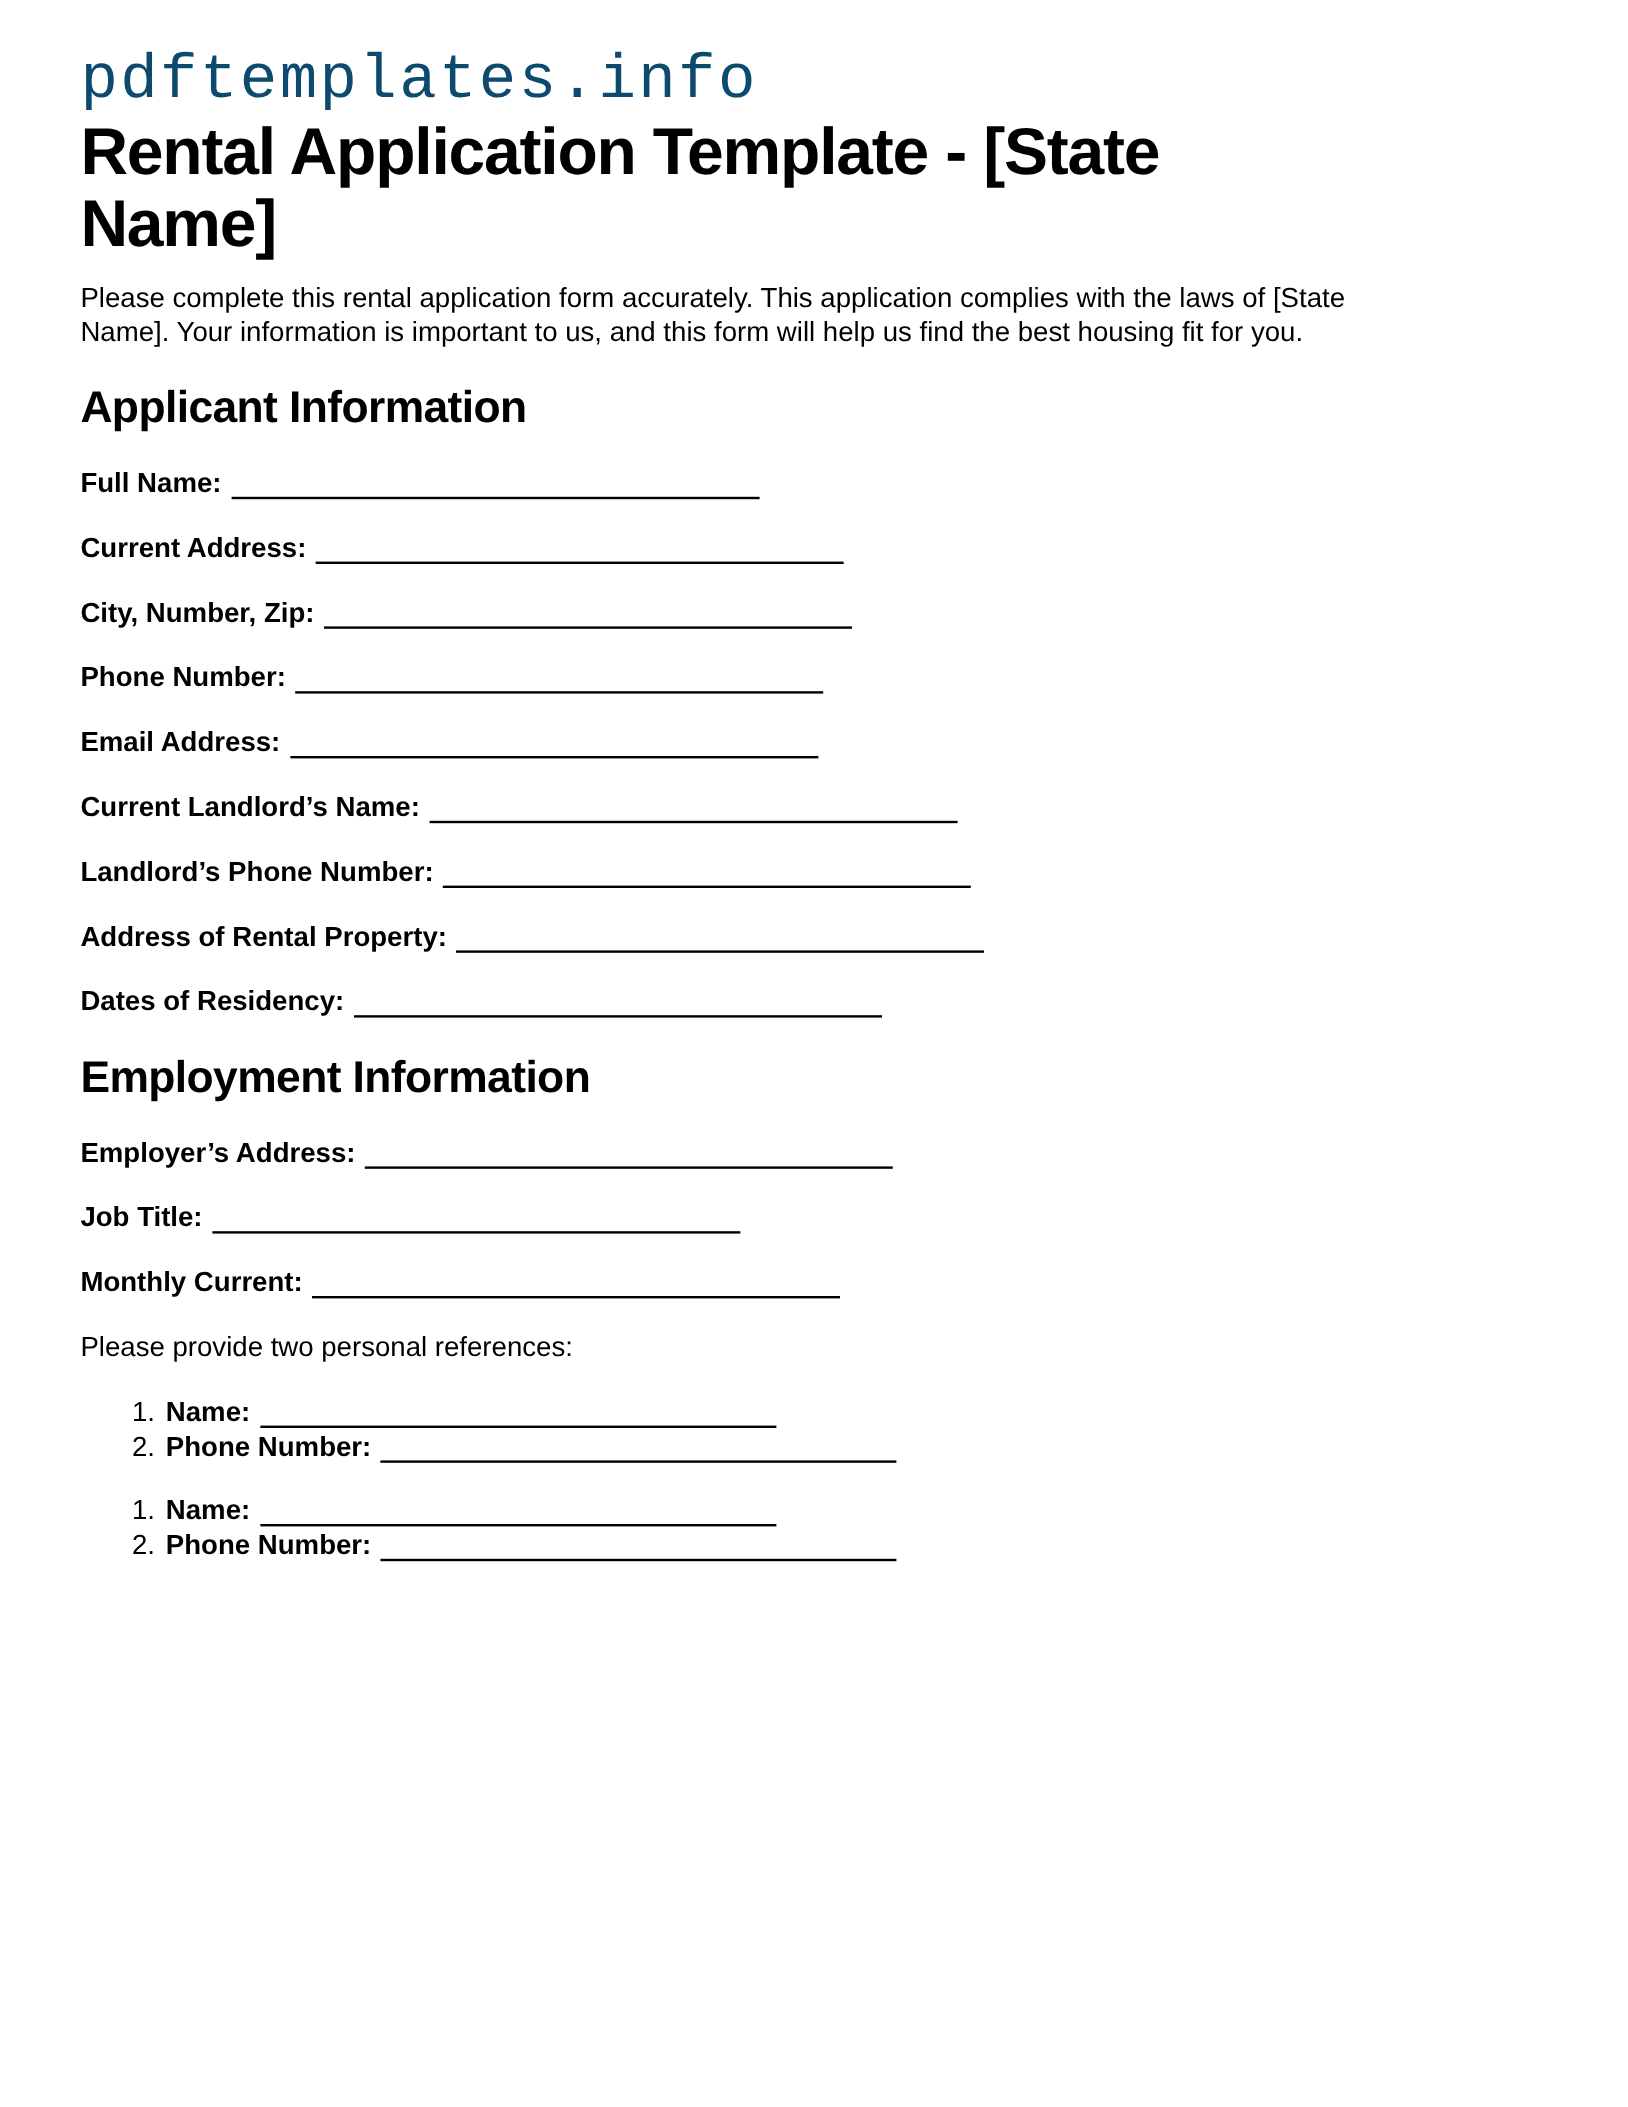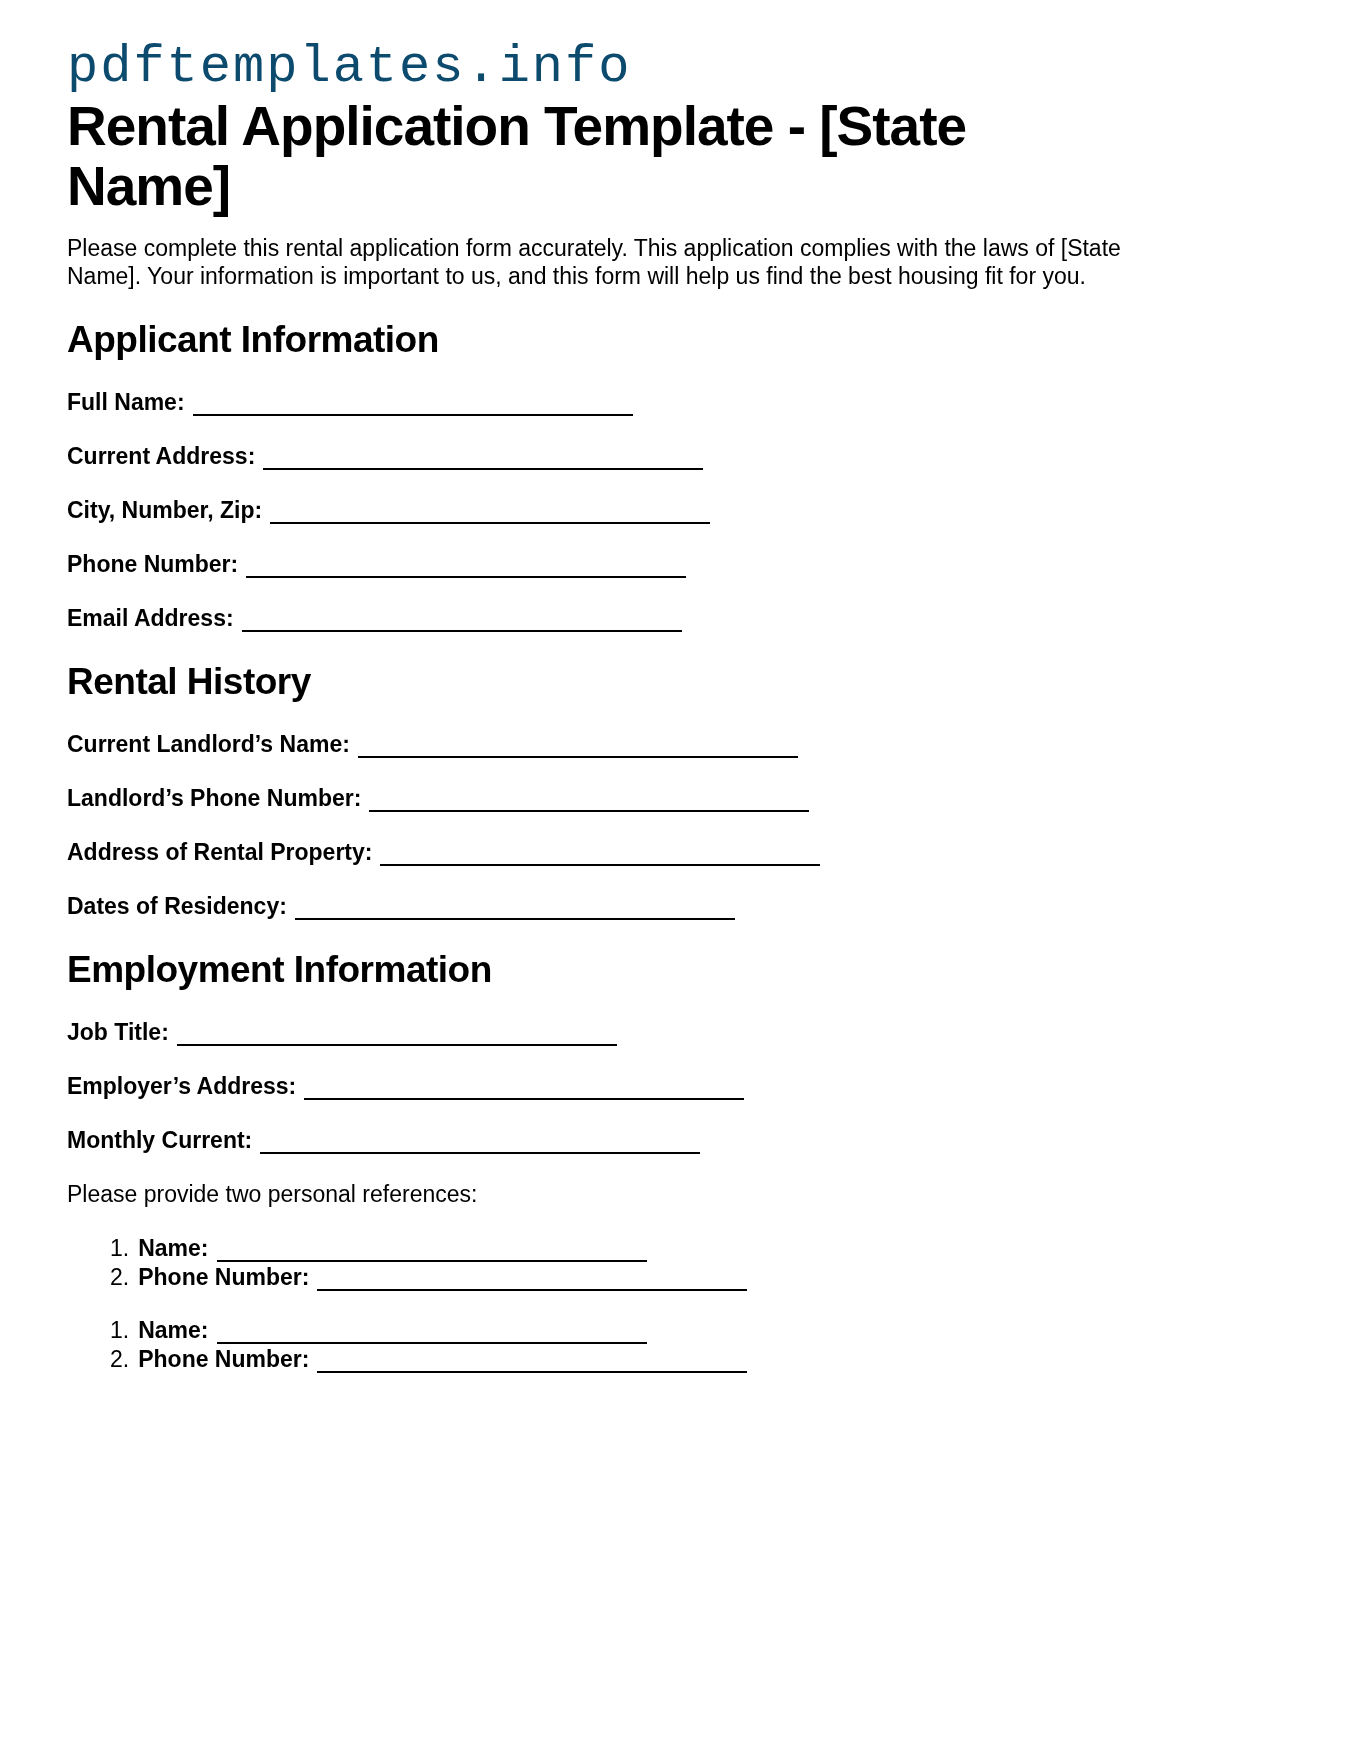--- a/index.html
+++ b/index.html
@@ -107,42 +107,41 @@
   <p class="field">
     <strong>City, Number, Zip:</strong><span class="blank"></span>
   </p>
   <p class="field">
     <strong>Phone Number:</strong><span class="blank"></span>
   </p>
   <p class="field">
     <strong>Email Address:</strong><span class="blank"></span>
   </p>
 
-  <h2 class="section-heading">Rental History</h2>
 
   <p class="field">
     <strong>Current Landlord’s Name:</strong><span class="blank"></span>
   </p>
   <p class="field">
     <strong>Landlord’s Phone Number:</strong><span class="blank"></span>
   </p>
   <p class="field">
     <strong>Address of Rental Property:</strong><span class="blank"></span>
   </p>
   <p class="field">
     <strong>Dates of Residency:</strong><span class="blank"></span>
   </p>
 
   <h2 class="section-heading">Employment Information</h2>
 
   <p class="field">
-    <strong>Job Title:</strong><span class="blank"></span>
+    <strong>Employer’s Address:</strong><span class="blank"></span>
   </p>
   <p class="field">
-    <strong>Employer’s Address:</strong><span class="blank"></span>
+    <strong>Job Title:</strong><span class="blank"></span>
   </p>
   <p class="field">
     <strong>Monthly Current:</strong><span class="blank"></span>
   </p>
 
 
   <p class="ref-note">Please provide two personal references:</p>
 
   <div class="ref-group">
     <p class="ref-row">

